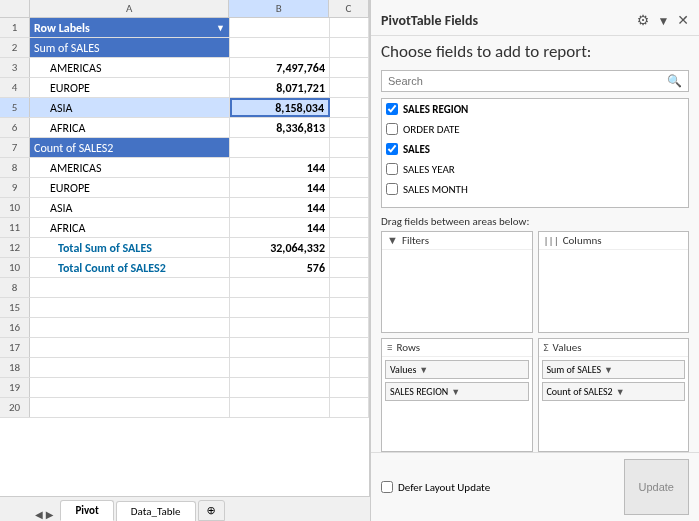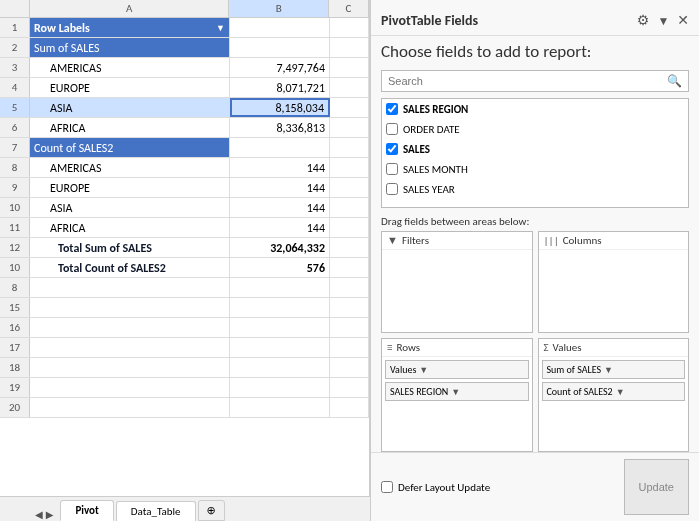--- a/index.html
+++ b/index.html
@@ -67,30 +67,31 @@
     }
     .cell-b {
       width: 100px;
       padding: 0 4px;
       border-right: 1px solid #ddd;
       height: 100%;
       display: flex;
       align-items: center;
       justify-content: flex-end;
       flex-shrink: 0;
+      font-weight: bold;
     }
     .cell-c {
       width: 40px;
       height: 100%;
       border-right: 1px solid #ddd;
     }
 
     
     .header-row .cell-a { background: #4472c4; color: #fff; font-weight: bold; }
-    .total-row .cell-a { font-weight: bold; color: #0f172a; padding-left: 28px; }
+    .total-row .cell-a { font-weight: bold; color: #0369a1; padding-left: 28px; }
     .total-row .cell-b { font-weight: bold; color: #000; }
     .normal-row .cell-b { background: #fff; }
     .indent { padding-left: 20px !important; }
     .subgroup-row .cell-a { background: #4472c4; color: #fff; }
 
     
     .dropdown-arrow {
       margin-left: auto;
       font-size: 9px;
       color: #fff;
@@ -512,25 +513,25 @@
     <div class="field-item">
       <input type="checkbox" style="">
       <span>ORDER DATE</span>
     </div>
     <div class="field-item">
       <input type="checkbox" checked="" style="">
       <span class="field-checked">SALES</span>
     </div>
     <div class="field-item">
       <input type="checkbox" style="">
-      <span>SALES MONTH</span>
+      <span>SALES YEAR</span>
     </div>
     <div class="field-item">
       <input type="checkbox" style="">
-      <span>SALES YEAR</span>
+      <span>SALES MONTH</span>
     </div>
   </div>
   <div class="drag-label">Drag fields between areas below:</div>
   <div class="drag-areas">
 
     <div class="drag-area">
       <div class="drag-area-header">
         <span class="drag-area-icon">▼</span>
         <span>Filters</span>
       </div>

